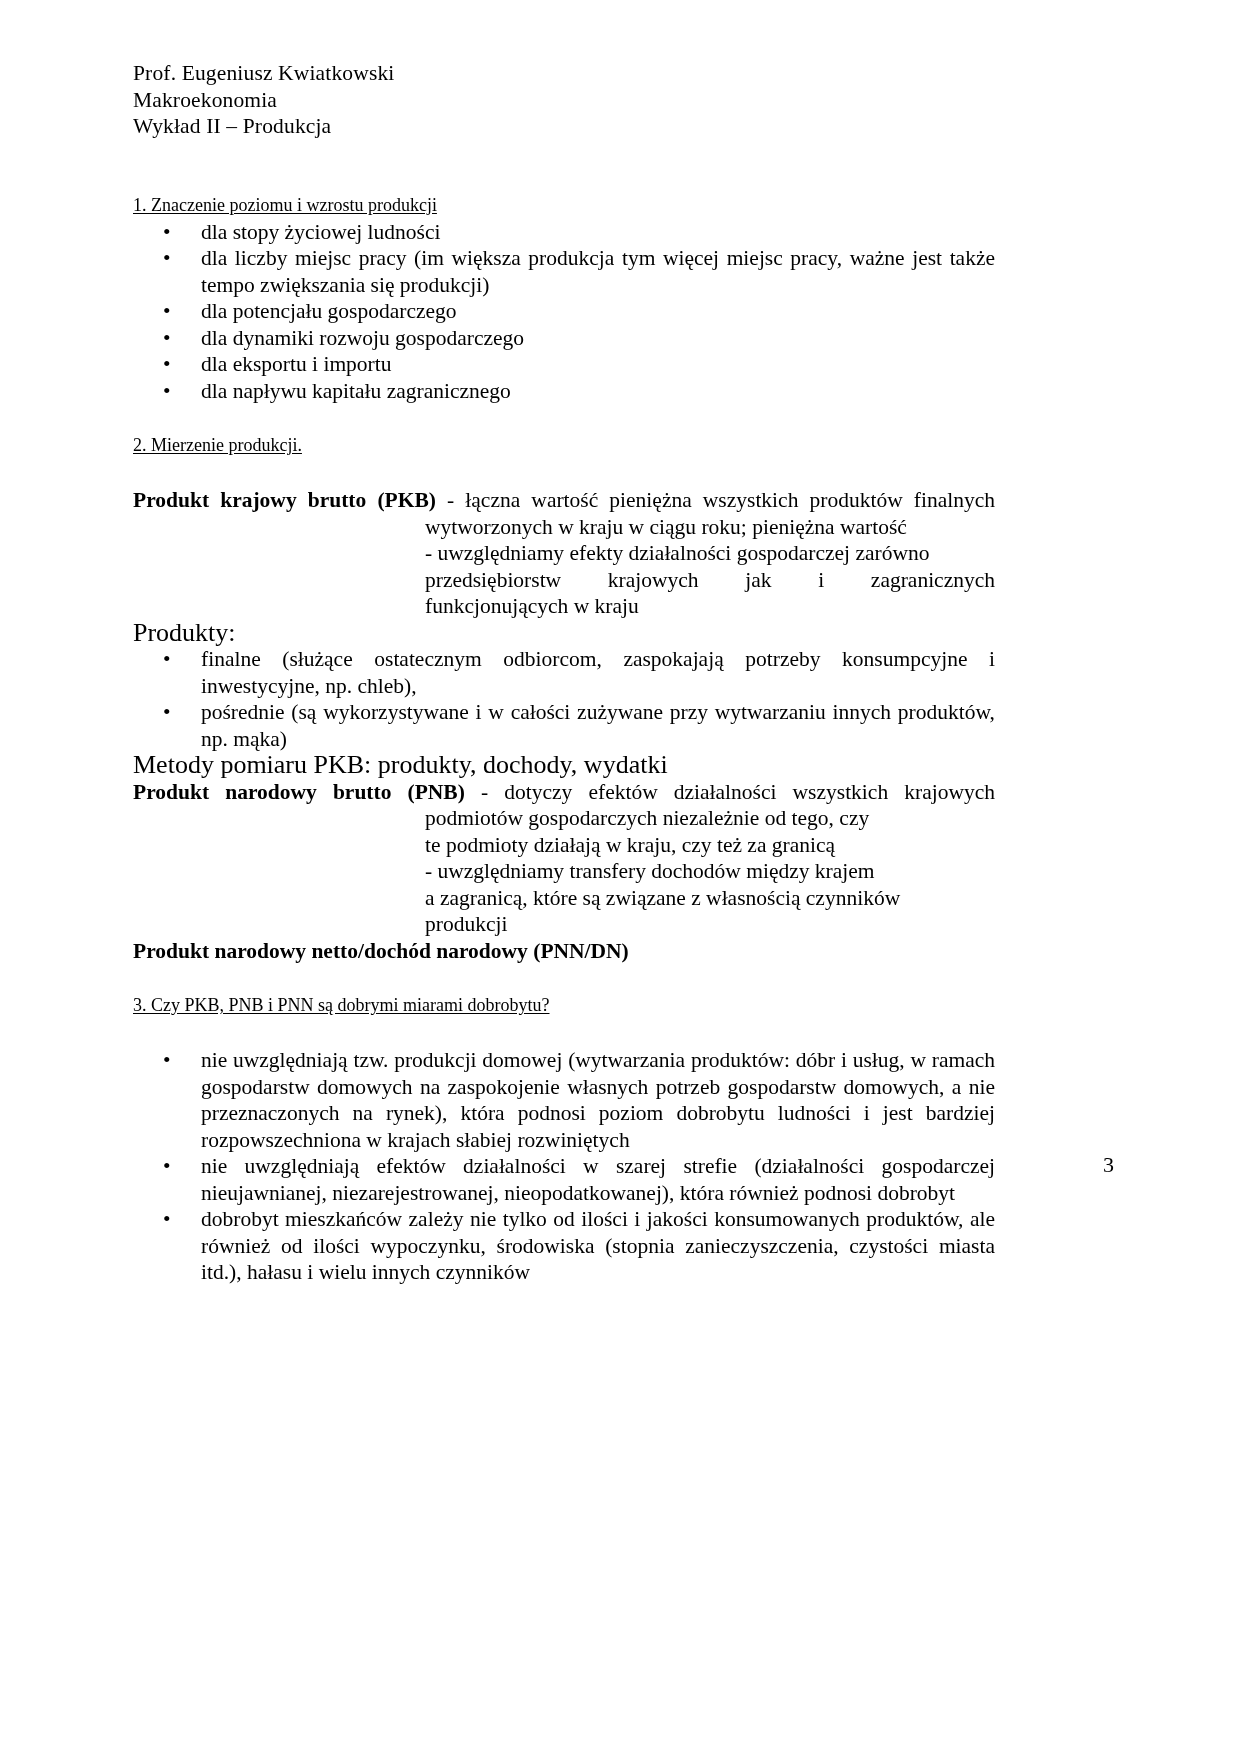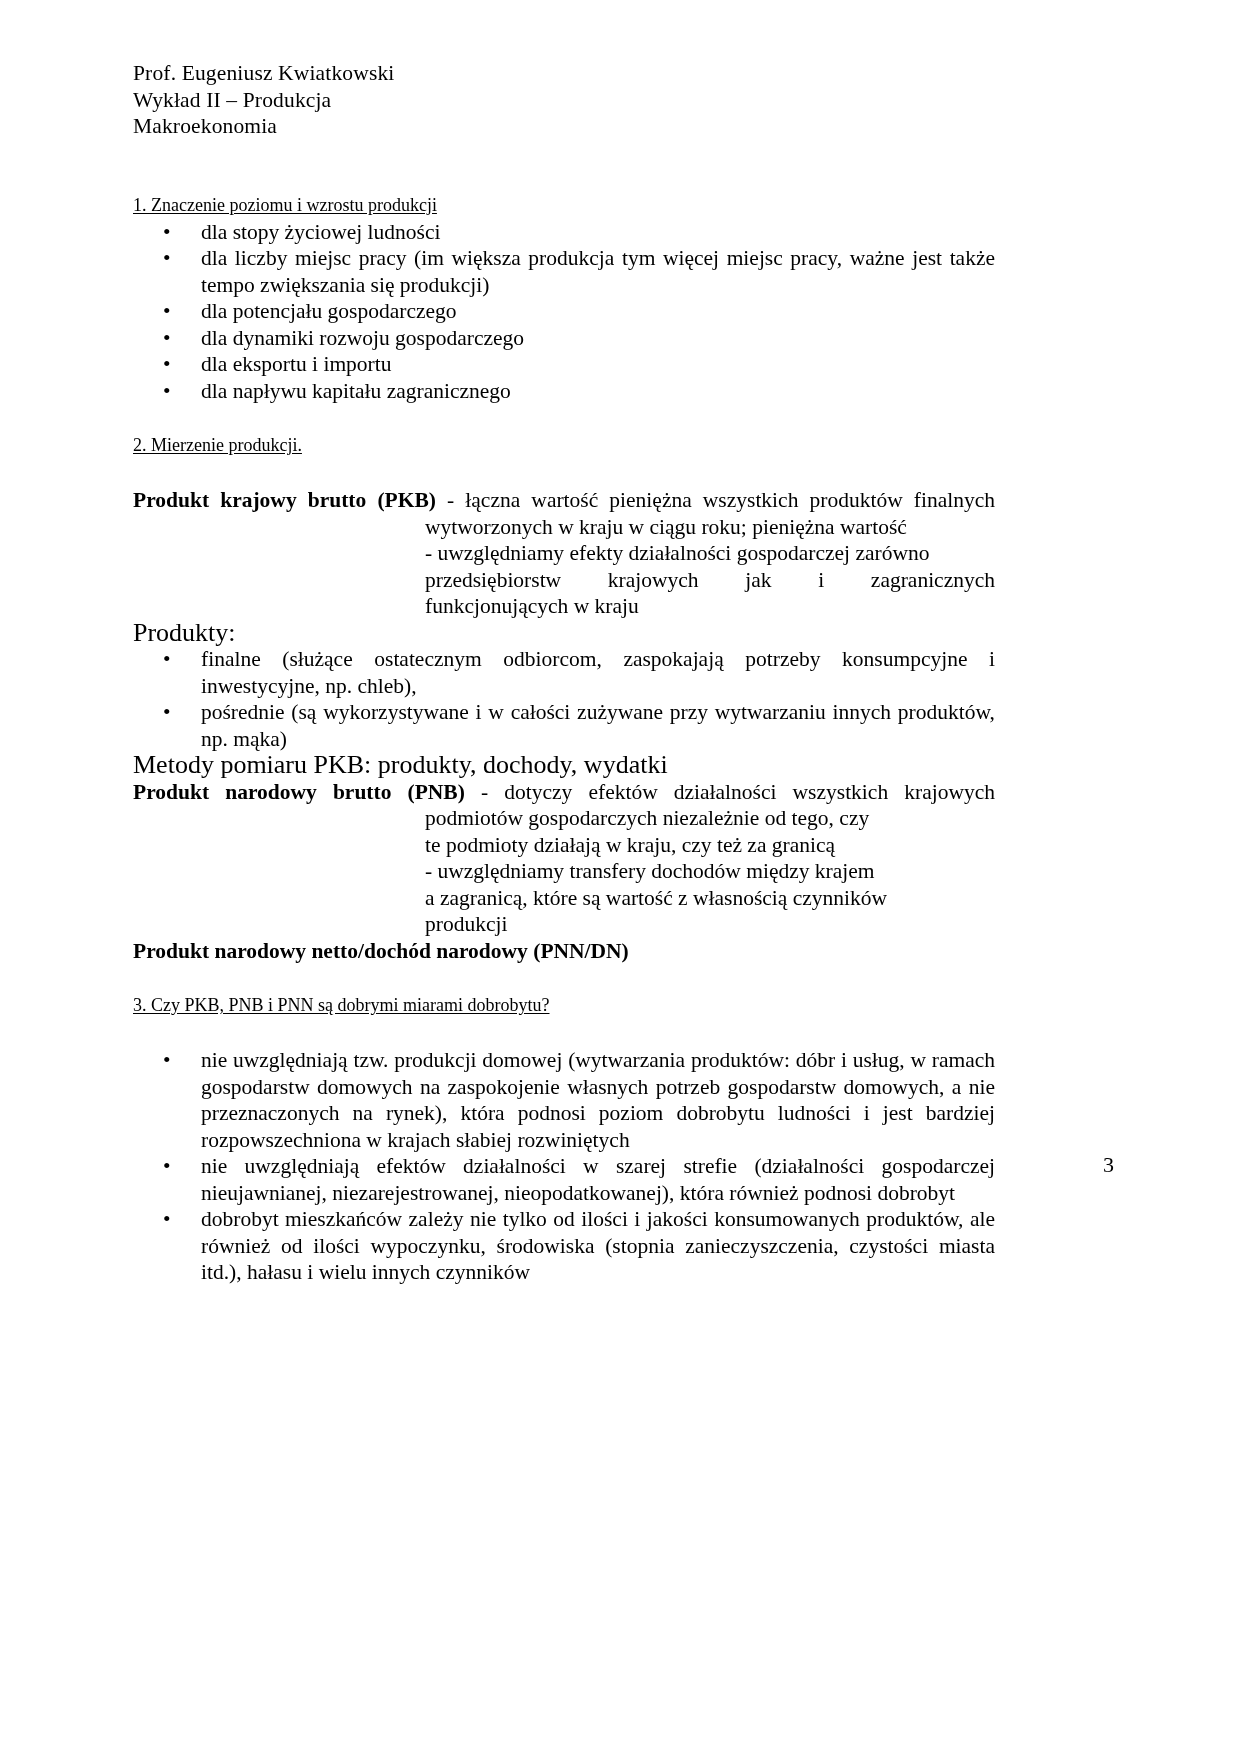--- a/index.html
+++ b/index.html
@@ -126,22 +126,22 @@
   }
 </style>
 </head>
 <body>
 
 <div class="page">
   <div class="content">
 
     <div>
       <div class="line hdr-line">Prof. Eugeniusz Kwiatkowski</div>
+      <div class="line hdr-line">Makroekonomia</div>
       <div class="line hdr-line">Wykład II – Produkcja</div>
-      <div class="line hdr-line">Makroekonomia</div>
     </div>
 
     <div class="spacer-lg"></div>
 
     <div>
       <div class="heading-wrap">
         <span class="section-heading">1. Znaczenie poziomu i wzrostu produkcji</span>
       </div>
       <ul class="bullets">
         <li>
@@ -204,21 +204,21 @@
       </ul>
 
       <div class="line">Metody pomiaru PKB: produkty, dochody, wydatki</div>
 
       <div class="defn">
         <div class="firstline"><span class="term">Produkt narodowy brutto (PNB)</span><span> - dotyczy efektów działalności wszystkich krajowych</span></div>
         <div class="body">
           <p>podmiotów gospodarczych niezależnie od tego, czy</p>
           <p class="noj">te podmioty działają w kraju, czy też za granicą</p>
           <p>- uwzględniamy transfery dochodów między krajem</p>
-          <p>a zagranicą, które są wartość z własnością czynników</p>
+          <p>a zagranicą, które są związane z własnością czynników</p>
           <p class="noj">produkcji</p>
         </div>
       </div>
 
       <div class="bold-line">Produkt narodowy netto/dochód narodowy (PNN/DN)</div>
     </div>
 
     <div class="spacer-md"></div>
 
     <div>

